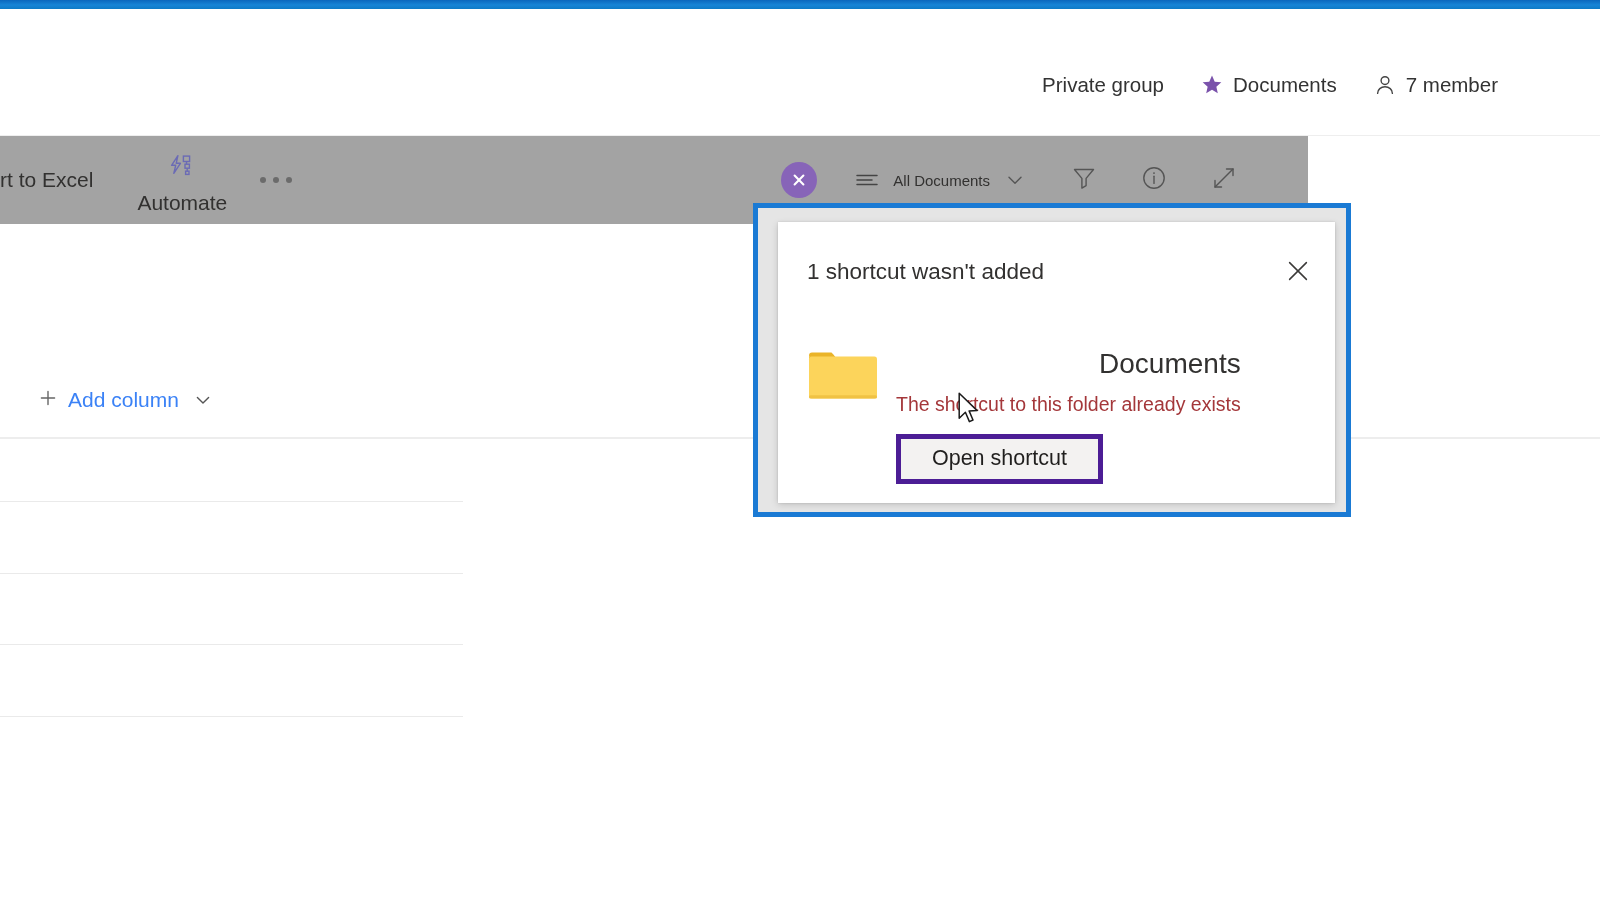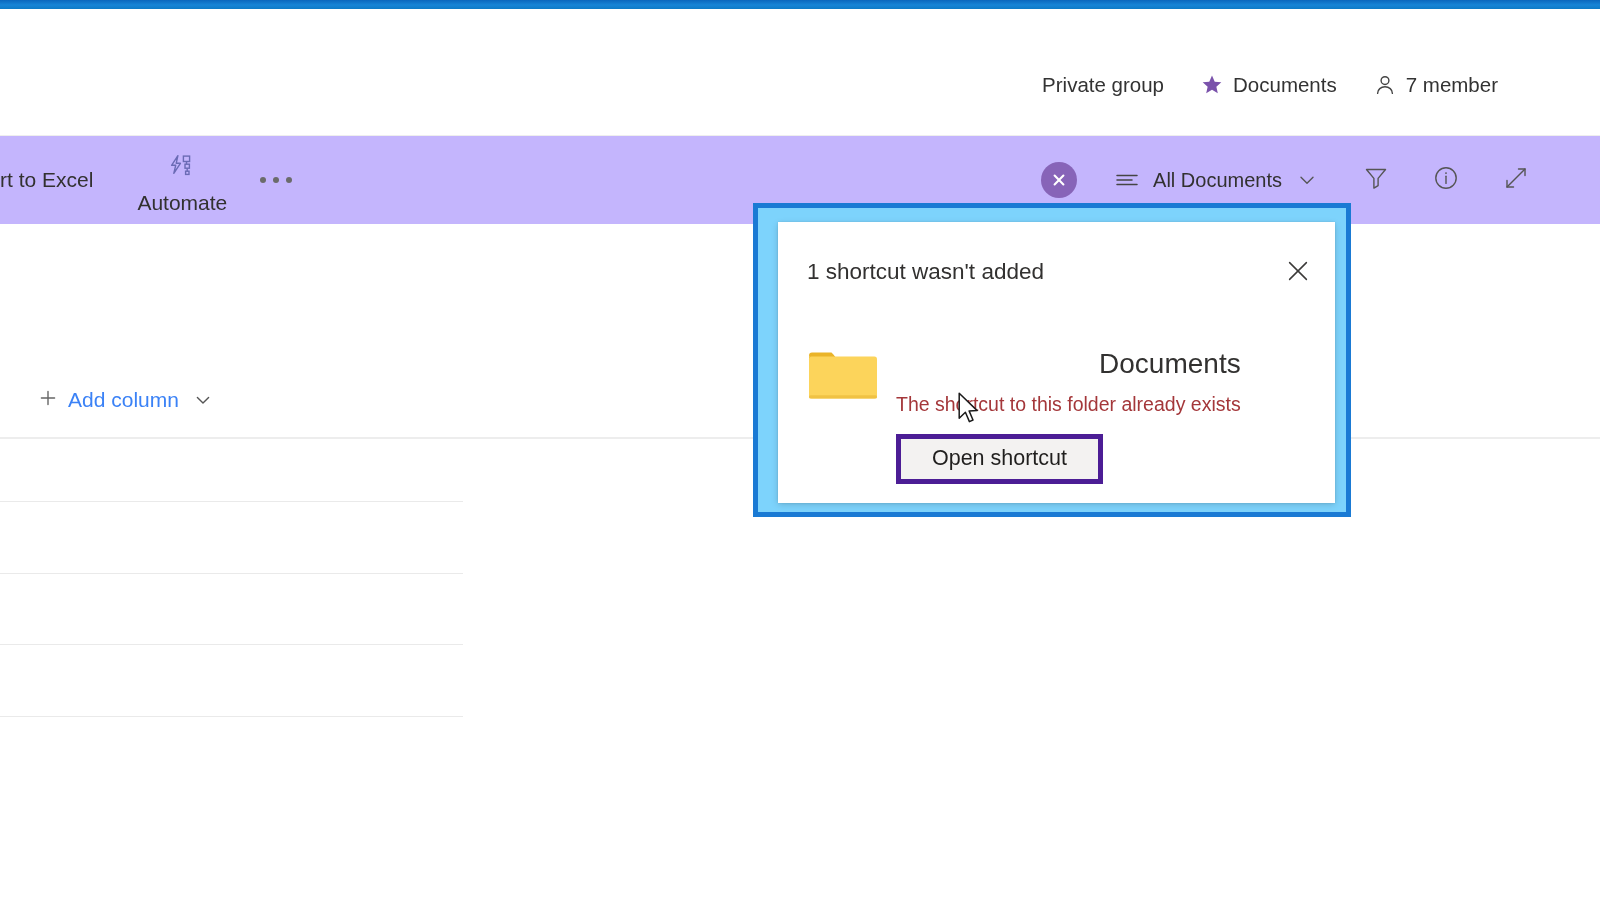--- a/index.html
+++ b/index.html
@@ -56,22 +56,22 @@
     align-items: center;
     justify-content: center;
     width: 24px; height: 24px;
     flex: none;
   }
 
   
   #command-bar {
     position: absolute;
     left: 0; top: 136px;
-    width: 1600px; height: 88px;
-    background: #c4b5fd;
+    width: 1308px; height: 88px;
+    background: #a3a3a3;
   }
   #command-bar-left {
     position: absolute;
     left: 0; top: 0;
     height: 88px;
     display: flex;
     align-items: center;
   }
   .cmd-btn {
     display: flex;
@@ -132,21 +132,21 @@
     margin-right: 24px;
     cursor: pointer;
     flex: none;
   }
   #view-switcher-button {
     display: flex;
     align-items: center;
     gap: 12px;
     height: 56px;
     padding: 0 12px;
-    font-size: 20px;
+    font-size: 15px;
     color: #323130;
     cursor: pointer;
     white-space: nowrap;
   }
   .icon-btn {
     width: 56px; height: 56px;
     display: flex; align-items: center; justify-content: center;
     cursor: pointer;
     flex: none;
   }
@@ -184,21 +184,21 @@
     background: #eaeaea;
   }
 
   
   #shortcut-callout-highlight {
     position: absolute;
     left: 753px; top: 203px;
     width: 598px; height: 314px;
     border: 5px solid #1a7ad4;
     box-sizing: border-box;
-    background: #7dd3fc;
+    background: #e5e5e5;
   }
   #shortcut-callout {
     position: absolute;
     left: 20px; top: 14px;
     width: 557px; height: 281px;
     background: #ffffff;
     box-shadow: 0 1.6px 7px rgba(0,0,0,0.17), 0 0.3px 2px rgba(0,0,0,0.11);
     box-sizing: border-box;
   }
   #callout-title {

